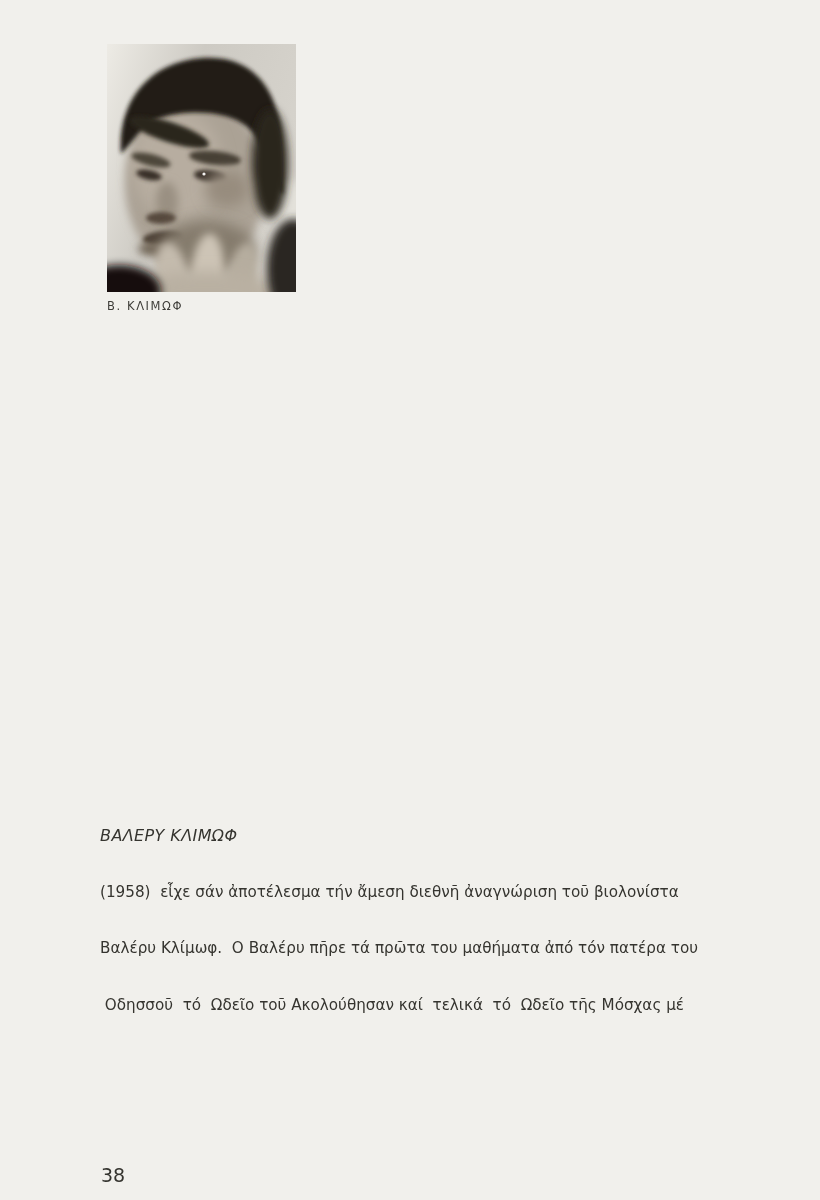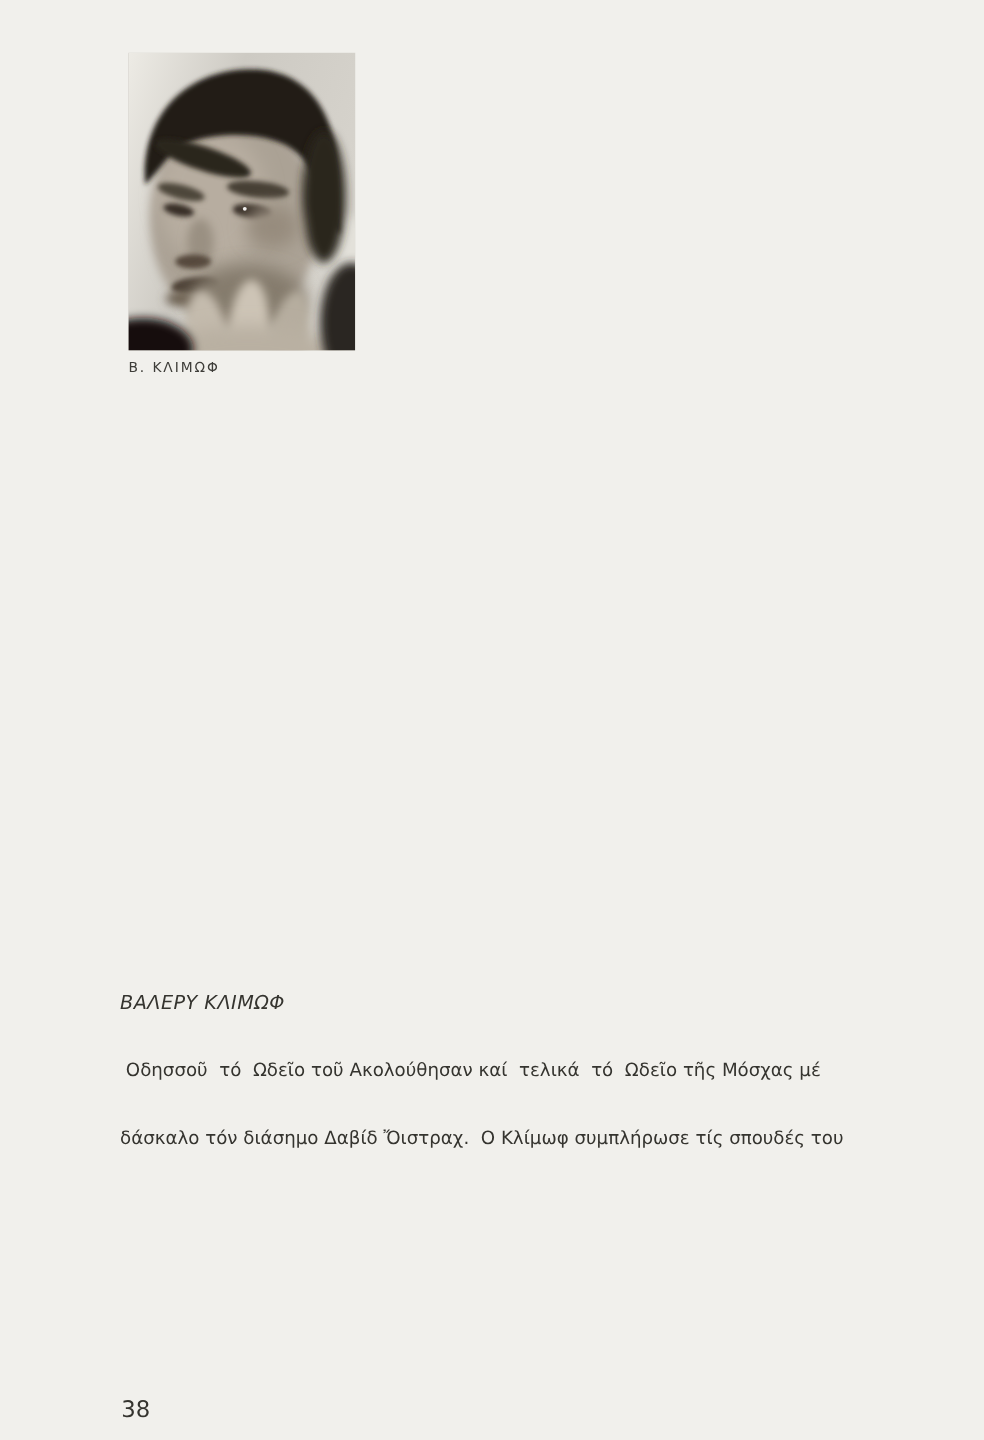--- a/index.html
+++ b/index.html
@@ -107,22 +107,23 @@
         <ellipse cx="100" cy="262" rx="85" ry="35" fill="#b9b0a2" filter="url(#b7)"></ellipse>
         <ellipse cx="12" cy="247" rx="42" ry="26" fill="#14110d" filter="url(#b4)"></ellipse>
         <ellipse cx="186" cy="225" rx="26" ry="50" fill="#2a2620" filter="url(#b4)"></ellipse>
       </svg>
     </div>
     <figcaption class="caption">Β. ΚΛΙΜΩΦ</figcaption>
   </figure>
 
   <div class="article">
     <div class="heading">ΒΑΛΕΡΥ ΚΛΙΜΩΦ</div>
+    <div class="line">(1958)  εἶχε σάν ἀποτέλεσμα τήν ἄμεση διεθνῆ ἀναγνώριση τοῦ βιολονίστα</div>
+    <div class="line">Βαλέρυ Κλίμωφ.  Ο Βαλέρυ πῆρε τά πρῶτα του μαθήματα ἀπό τόν πατέρα του</div>
     <div class="line"> Οδησσοῦ  τό  Ωδεῖο τοῦ Ακολούθησαν καί  τελικά  τό  Ωδεῖο τῆς Μόσχας μέ</div>
-    <div class="line">δάσκαλο τόν διάσημο Δαβίδ Ὄιστραχ.  Ο Κλίμωφ συμπλήρωσε τίς σπουδές του</div>
     
     
     
     
     
     
     
     
     
     

